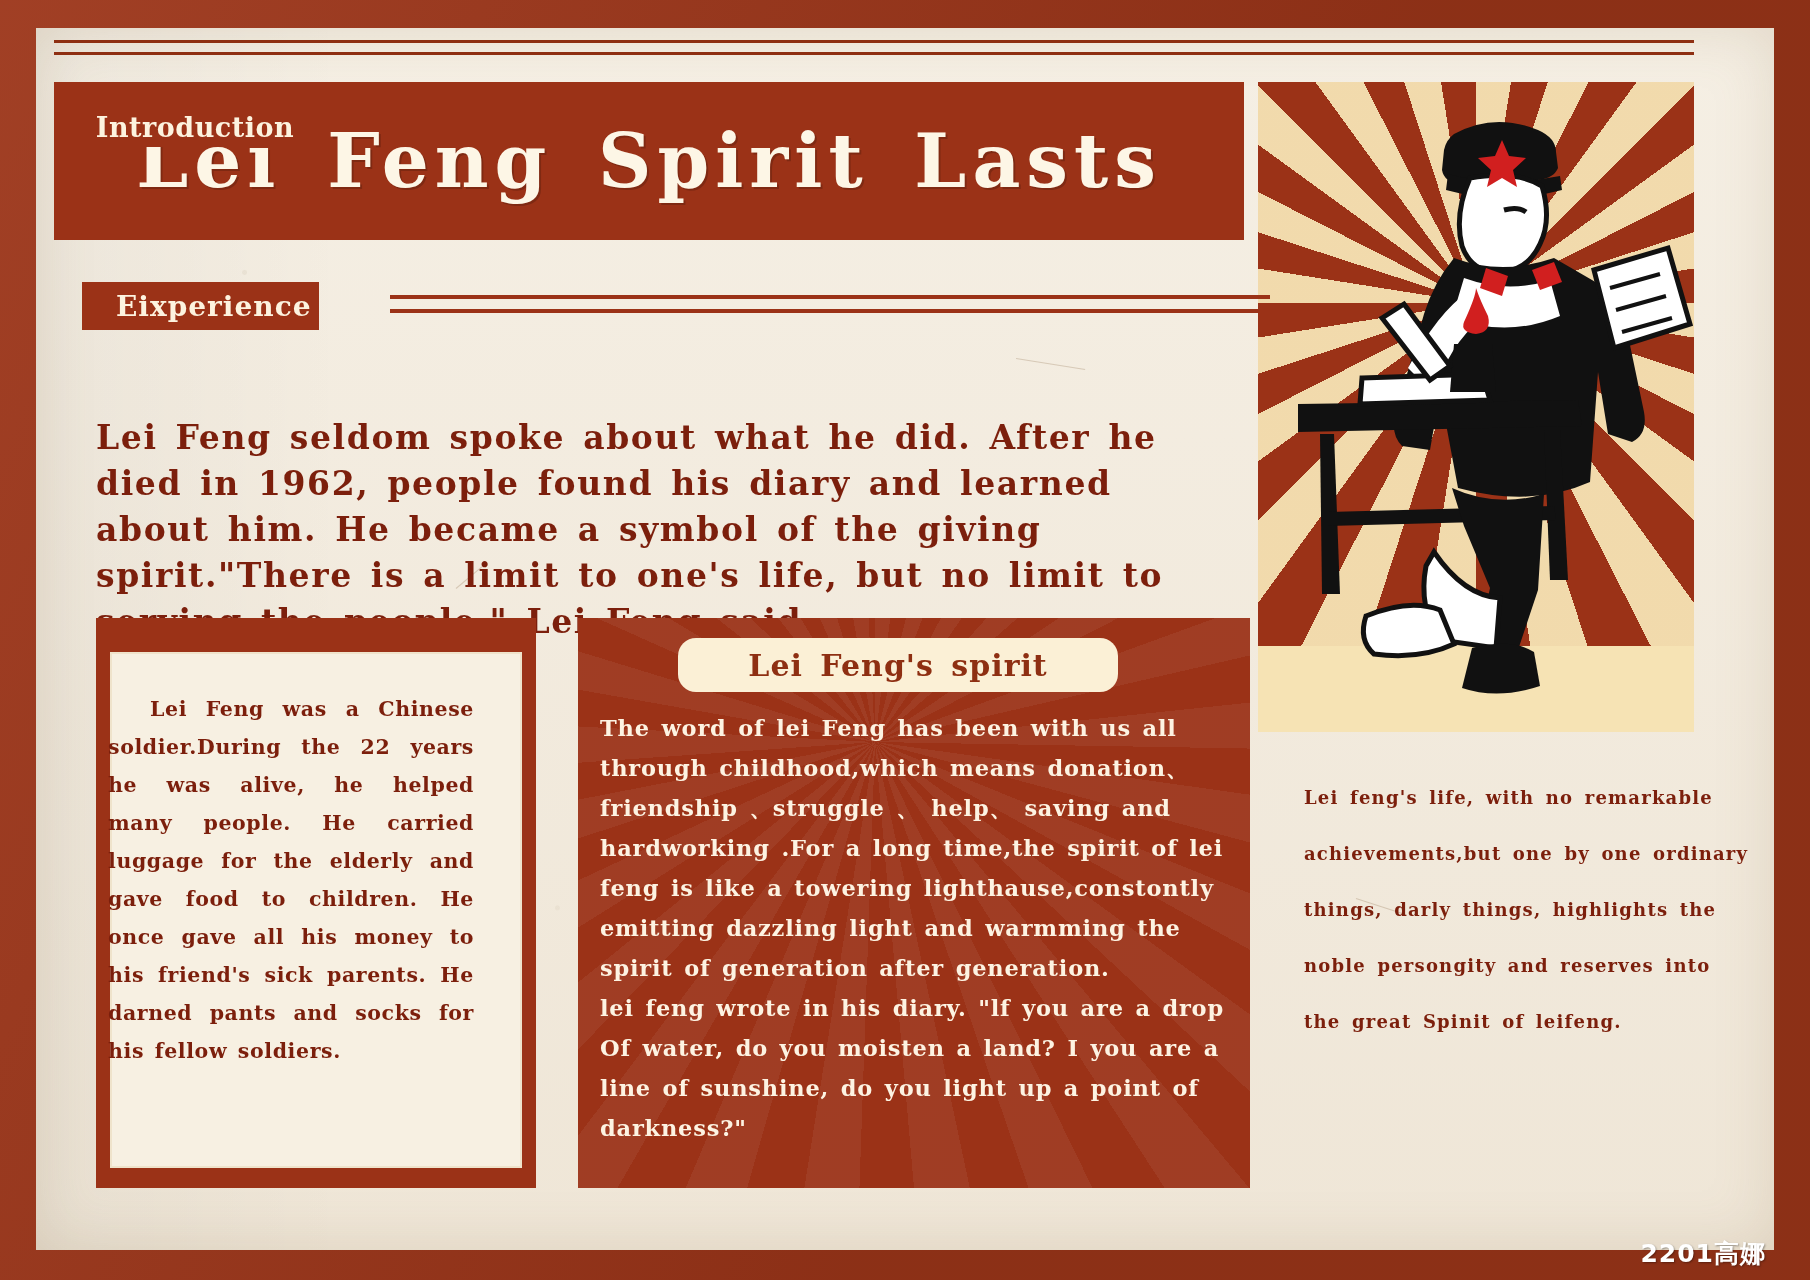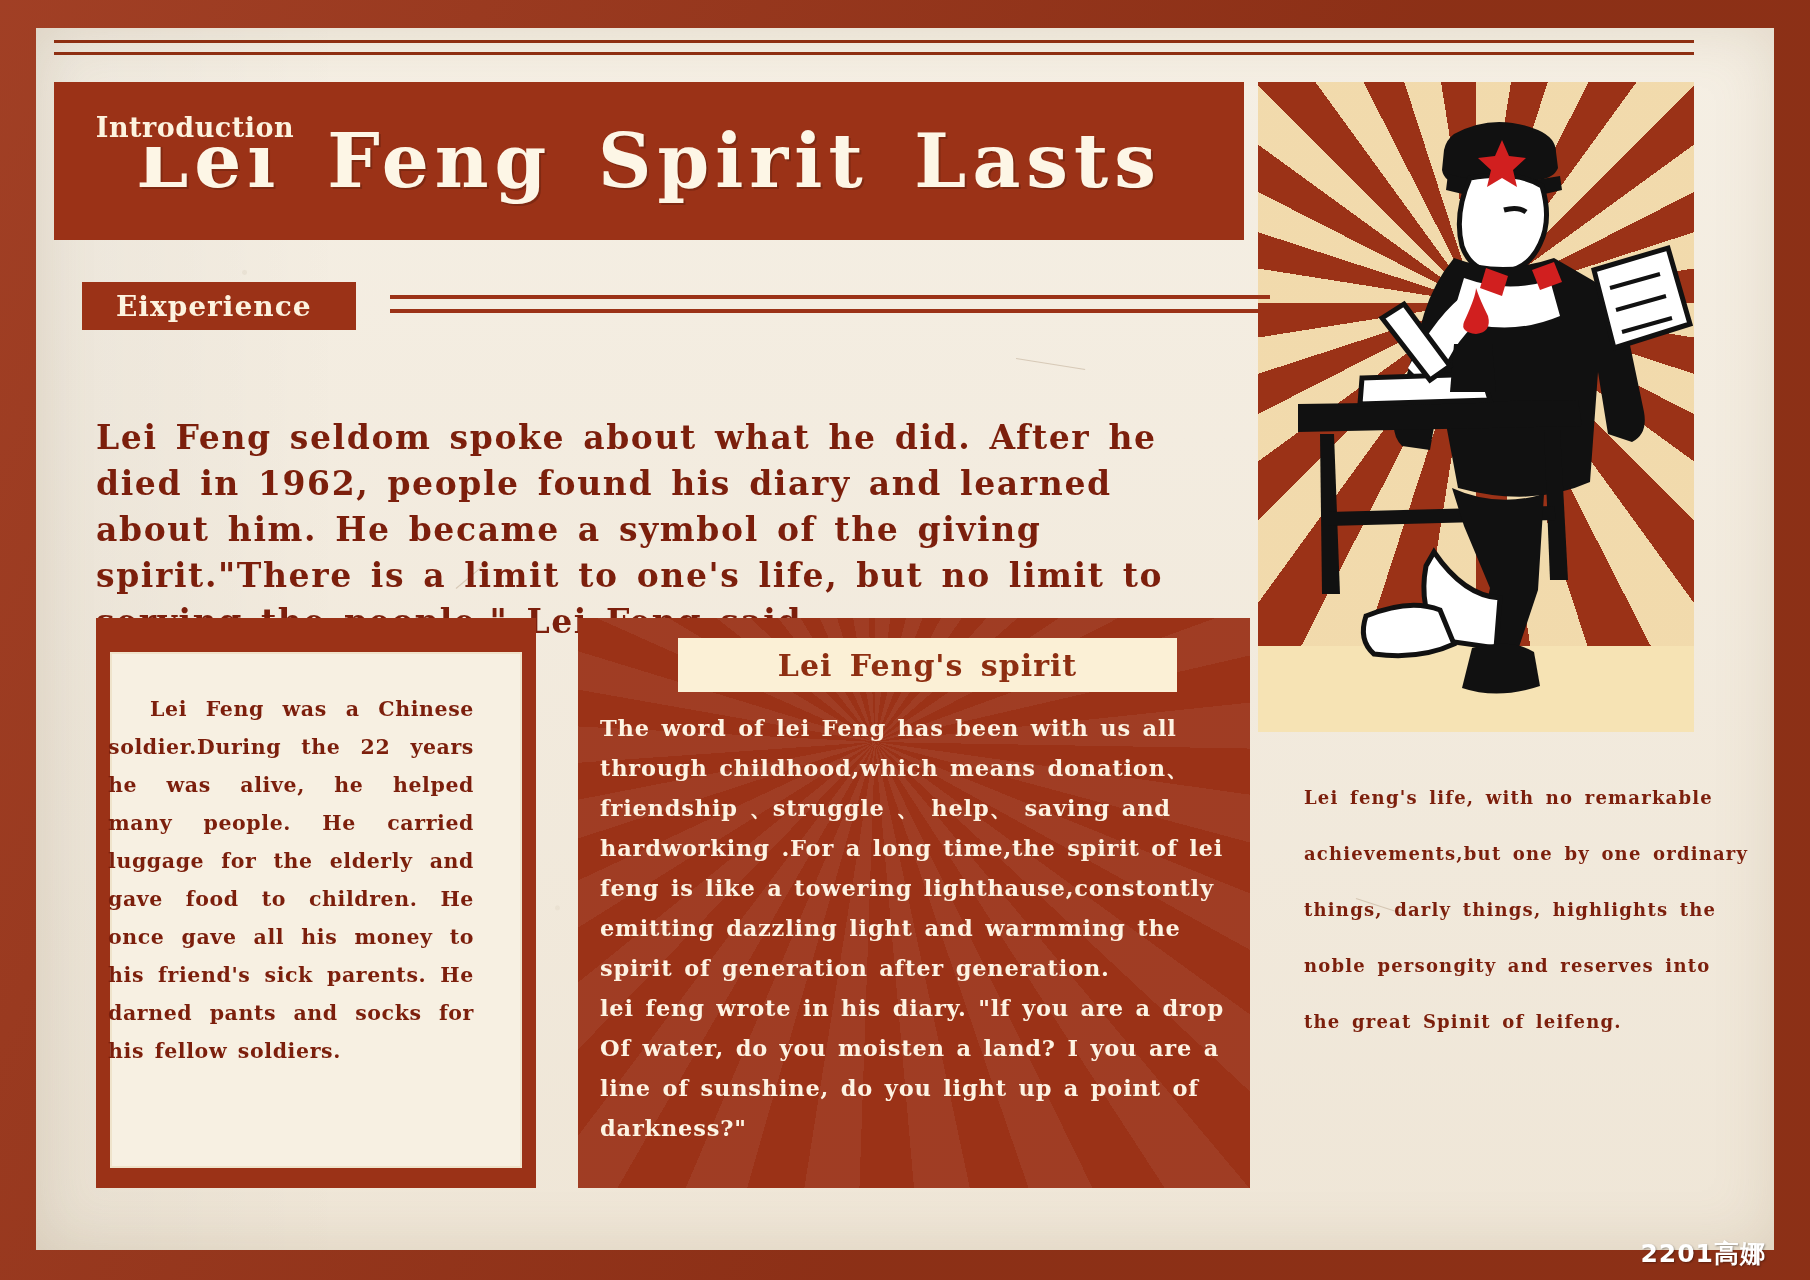--- a/index.html
+++ b/index.html
@@ -99,21 +99,21 @@
     position: absolute;
     left: 0; bottom: 0; width: 100%; height: 86px;
     background: #f6e3b4;
   }
   .hero svg { position: absolute; left: 0; top: 0; }
 
   
   .exp-tag {
     position: absolute;
     left: 82px; top: 282px;
-    width: 274px; height: 48px;
+    width: 237px; height: 48px;
     background: #9b3217;
     color: #fdf3df;
     font-family: "DejaVu Serif", "Liberation Serif", serif;
     font-weight: 700;
     font-size: 28px;
     display: flex; align-items: center; padding-left: 34px;
     letter-spacing: 1px;
     box-sizing: border-box;
   }
   .exp-line1 {
@@ -203,28 +203,29 @@
   .spirit-panel .burst {
     position: absolute;
     left: -90px; top: -110px;
     width: 860px; height: 780px;
     background: repeating-conic-gradient(from 0deg at 45% 30%,
       rgba(255,255,255,0.055) 0deg 7deg, rgba(0,0,0,0) 7deg 14deg);
   }
   .spirit-tag {
     position: absolute;
     left: 678px; top: 638px;
-    width: 499px; height: 54px;
+    width: 440px; height: 54px;
     background: #fbf0d6;
     display: flex; align-items: center; justify-content: center;
     color: #8e2f12;
     font-weight: 700;
     font-size: 30px;
     letter-spacing: 1px;
     word-spacing: 6px;
+    border-radius: 18px;
   }
   .spirit-body {
     position: absolute;
     left: 600px; top: 708px;
     width: 630px;
     color: #fdf3e2;
     font-family: "DejaVu Serif", "Liberation Serif", serif;
     font-size: 22.5px;
     font-weight: 700;
     line-height: 40px;

